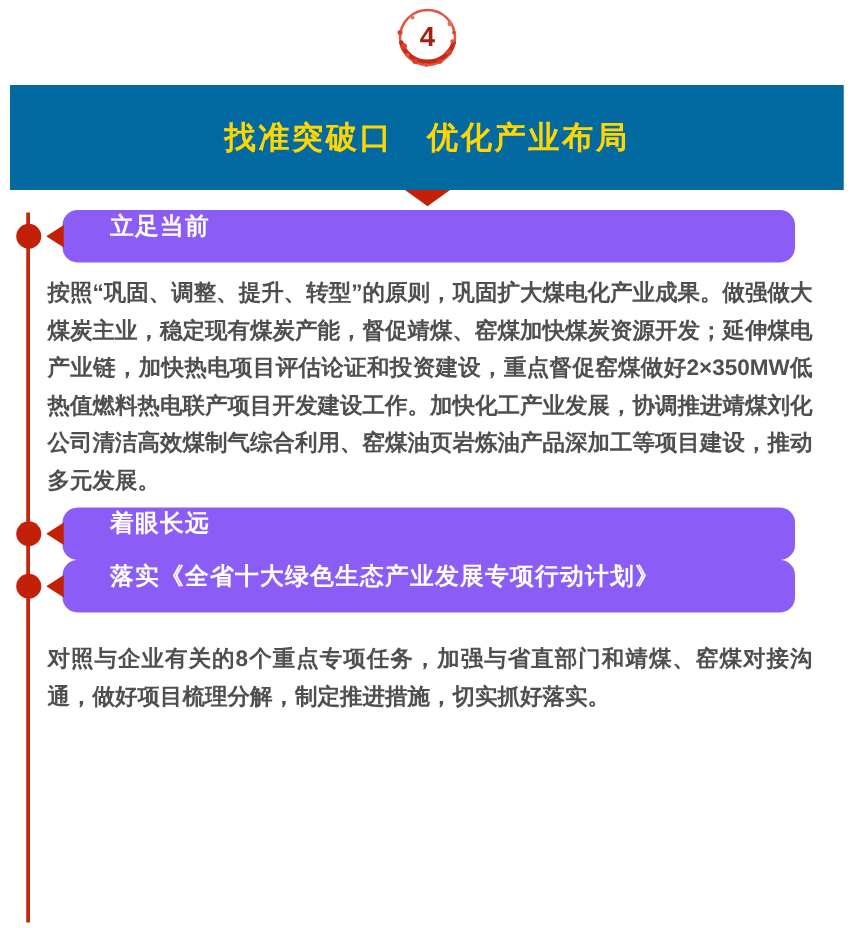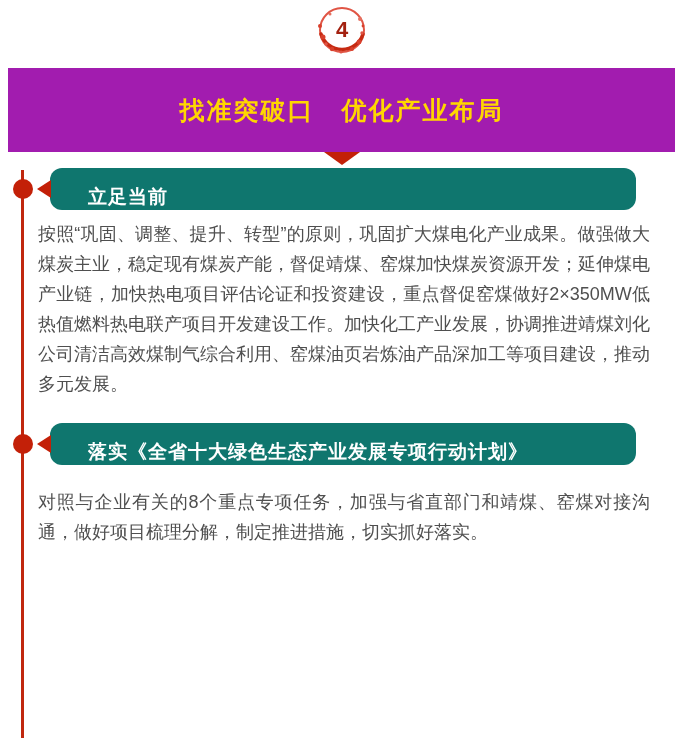--- a/index.html
+++ b/index.html
@@ -11,64 +11,65 @@
   .badge-wrap{
     width:52px;height:52px;margin:4px auto 0;position:relative;
   }
   .badge-wrap svg{position:absolute;left:0;top:0;}
   .badge-num{
     position:absolute;left:0;top:0;width:52px;height:52px;
     display:flex;align-items:center;justify-content:center;
     font-size:22px;font-weight:bold;color:#a32110;
   }
   .banner{
-    margin:12px 9px 0 8px;height:84px;background:#a21caf;
+    margin:12px 9px 0 8px;height:84px;background:#0369a1;
     display:flex;flex-direction:column;align-items:center;justify-content:center;
     position:relative;
   }
   .banner .t1,.banner .t2{
     color:#ffd600;font-weight:bold;font-size:25px;line-height:34px;
     letter-spacing:2px;text-align:center;
   }
   .banner::after{
     content:"";position:absolute;left:50%;bottom:-13px;transform:translateX(-50%);
     width:0;height:0;border-left:18px solid transparent;border-right:18px solid transparent;
     border-top:13px solid #c32008;
   }
   .content{position:relative;padding-top:1px;}
   .vline{
     position:absolute;left:21px;top:18px;width:3px;height:568px;
     background:#c0270e;
   }
   .sec-bar{
     position:relative;margin-left:50px;margin-right:48px;height:42px;
-    background:#0f766e;border-radius:12px;
-    display:flex;align-items:flex-end;padding-left:38px;box-sizing:border-box;
+    background:#8b5cf6;border-radius:12px;
+    display:flex;align-items:flex-start;padding-left:38px;box-sizing:border-box;
   }
   .sec-bar::before{
     content:"";position:absolute;left:-13px;top:50%;transform:translateY(-50%);
     width:0;height:0;border-top:9px solid transparent;border-bottom:9px solid transparent;
     border-right:14px solid #c32008;
   }
   .sec-bar .dot{
     position:absolute;left:-37px;top:11px;width:20px;height:20px;border-radius:50%;
     background:#c32008;
   }
   .sec-title{
     color:#ffffff;font-weight:bold;font-size:19px;letter-spacing:1px;
   }
   .sec-body{
     margin:0 34px 0 38px;font-size:18px;line-height:30px;color:#4f4f4f;
     text-align:justify;
+    font-weight:bold;
   }
   .bar-1{margin-top:15px;}
   .body-1{margin-top:9px;}
   .bar-2{margin-top:7px;}
   .body-2{margin-top:21px;}
-  .bar-3{margin-top:24px;}
+  .bar-3{margin-top:0;}
   .body-3{margin-top:22px;}
 </style>
 </head>
 <body>
 
 <div class="badge-wrap">
   <svg width="52" height="52" viewBox="0 0 52 52">
     <circle cx="26" cy="26" r="22" fill="none" stroke="#e05545" stroke-width="2"></circle>
     <path d="M 5 30 A 22 22 0 0 0 47 30" fill="none" stroke="#c62a12" stroke-width="3.5" stroke-linecap="round"></path>
     <circle cx="4" cy="22" r="2" fill="#d8402c"></circle>
@@ -92,19 +93,23 @@
 
 <div class="content">
   <div class="vline"></div>
 
   <div class="sec-bar bar-1">
     <span class="dot"></span>
     <span class="sec-title">立足当前</span>
   </div>
   <p class="sec-body body-1">按照“巩固、调整、提升、转型”的原则，巩固扩大煤电化产业成果。做强做大煤炭主业，稳定现有煤炭产能，督促靖煤、窑煤加快煤炭资源开发；延伸煤电产业链，加快热电项目评估论证和投资建设，重点督促窑煤做好2×350MW低热值燃料热电联产项目开发建设工作。加快化工产业发展，协调推进靖煤刘化公司清洁高效煤制气综合利用、窑煤油页岩炼油产品深加工等项目建设，推动多元发展。</p>
 
+  <div class="sec-bar bar-2">
+    <span class="dot"></span>
+    <span class="sec-title">着眼长远</span>
+  </div>
 
   <div class="sec-bar bar-3">
     <span class="dot"></span>
     <span class="sec-title">落实《全省十大绿色生态产业发展专项行动计划》</span>
   </div>
   <p class="sec-body body-3">对照与企业有关的8个重点专项任务，加强与省直部门和靖煤、窑煤对接沟通，做好项目梳理分解，制定推进措施，切实抓好落实。</p>
 </div>
 
 </body></html>

